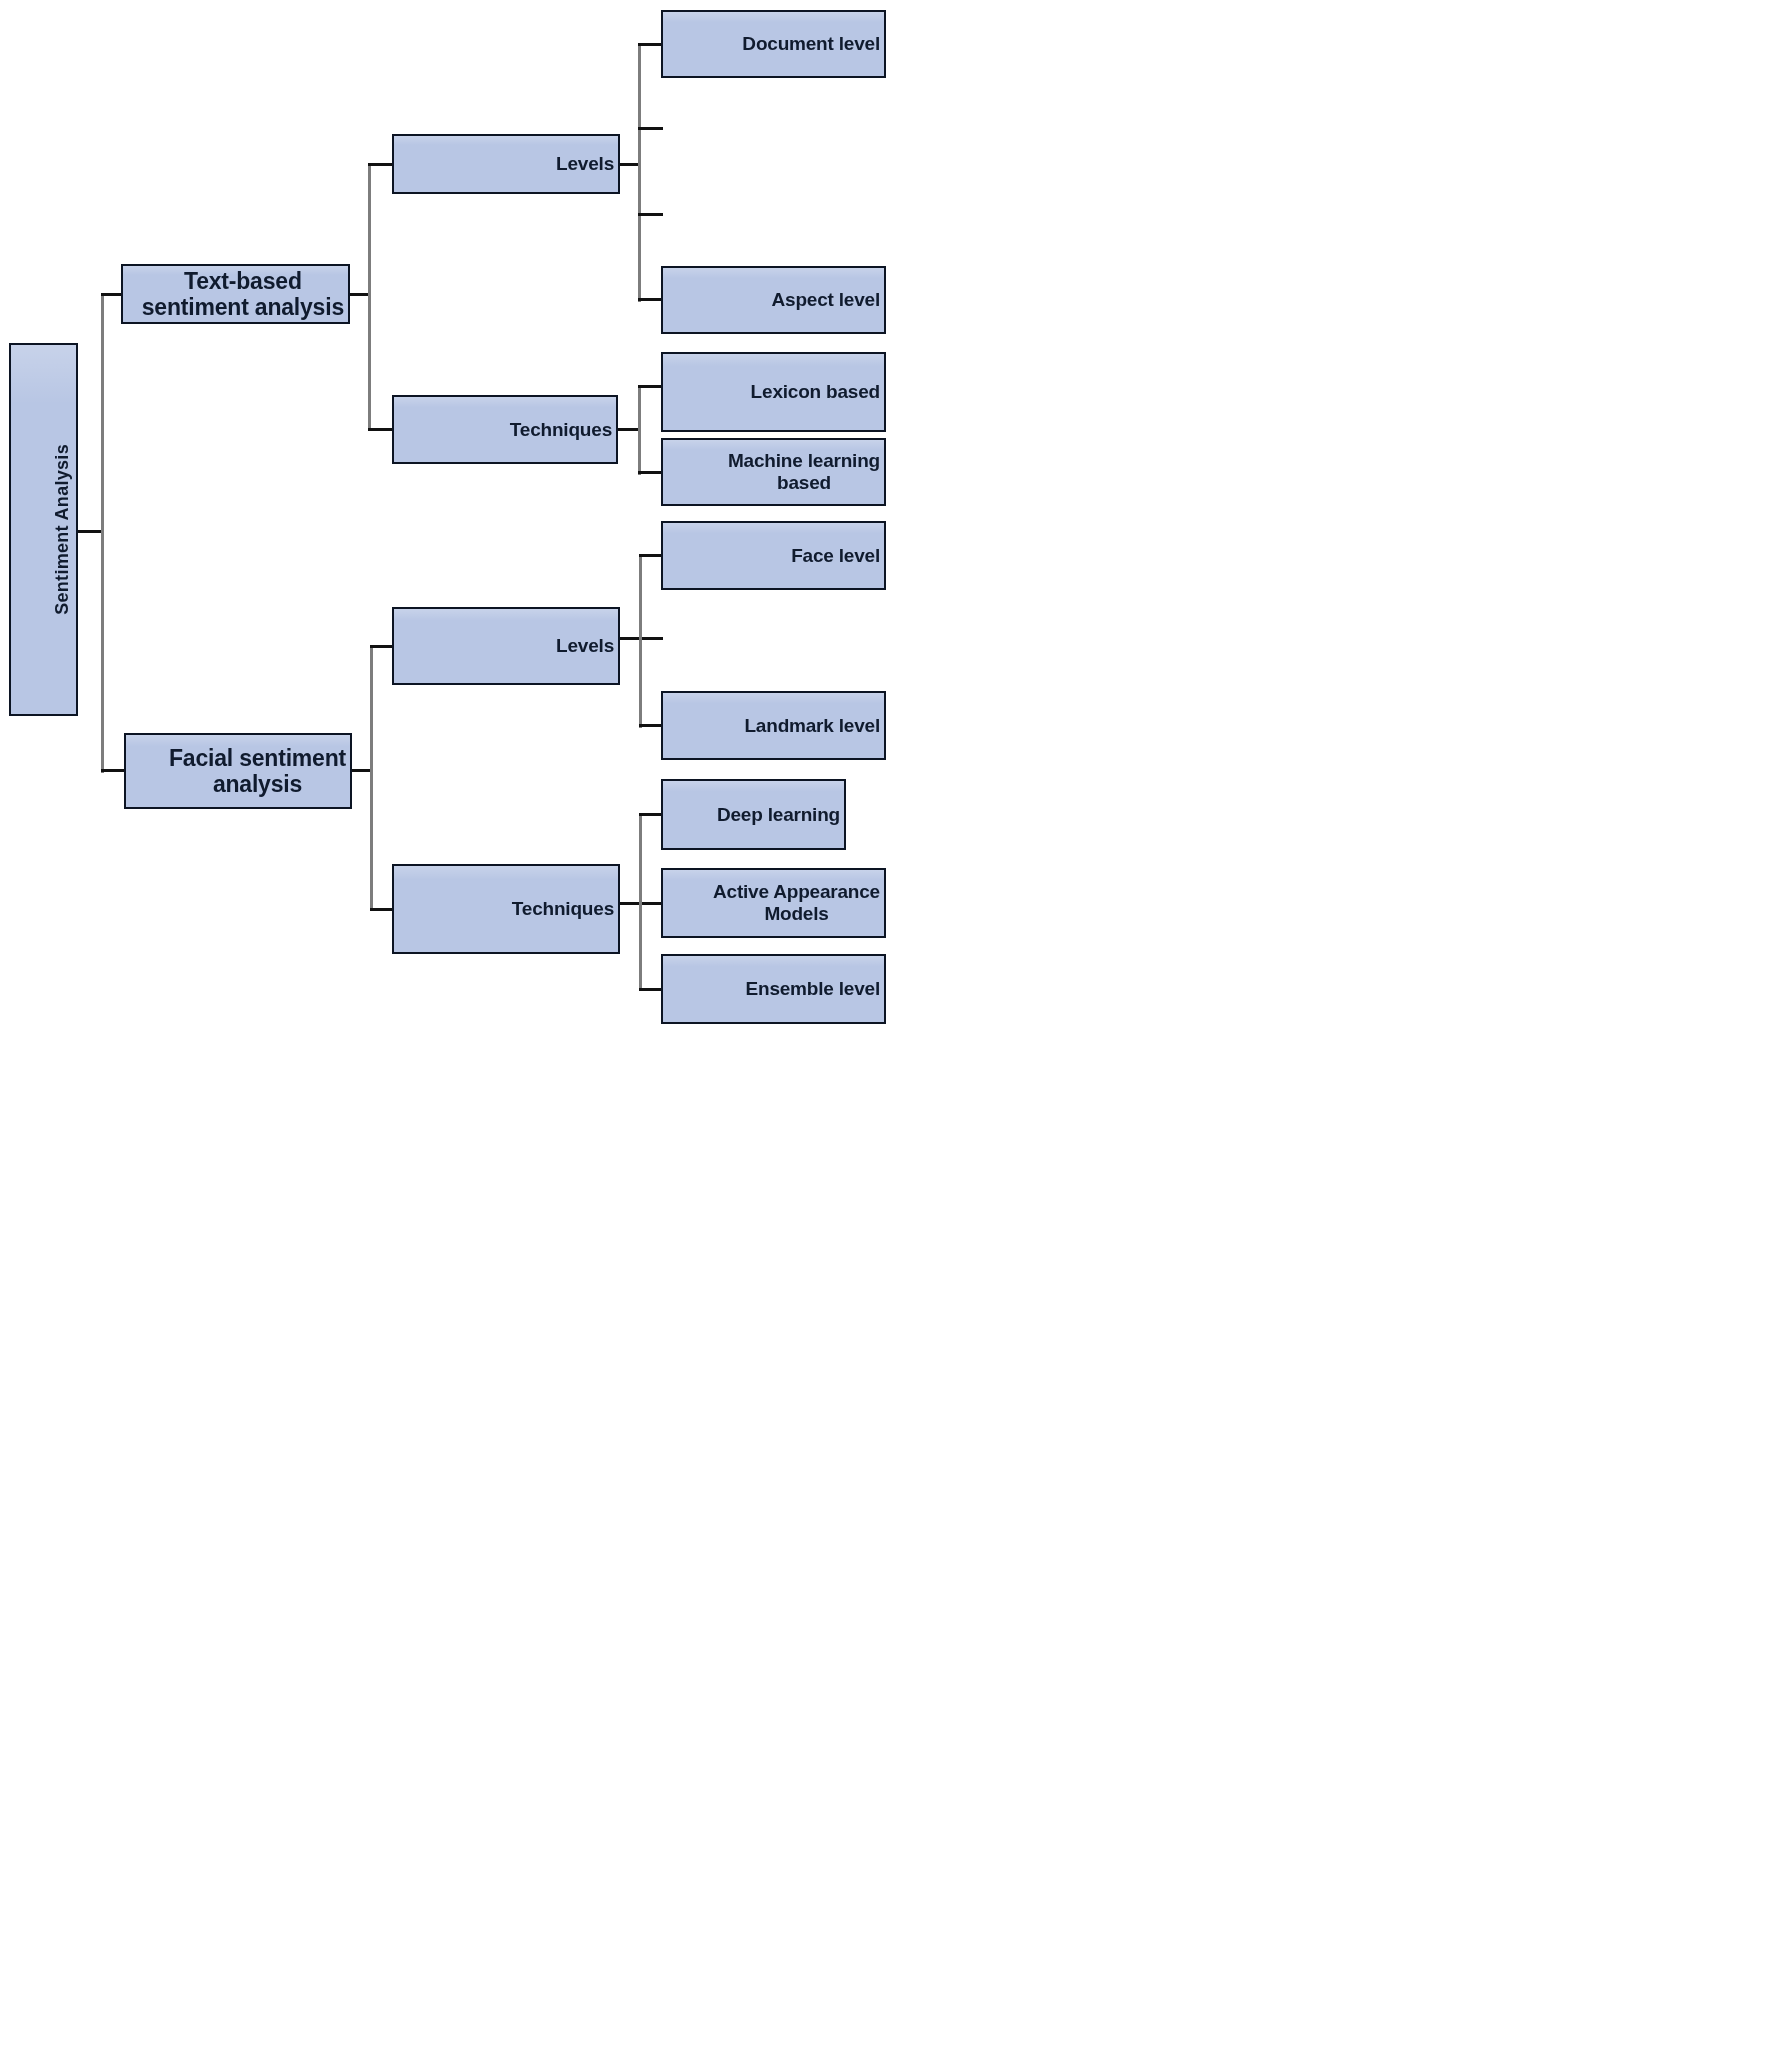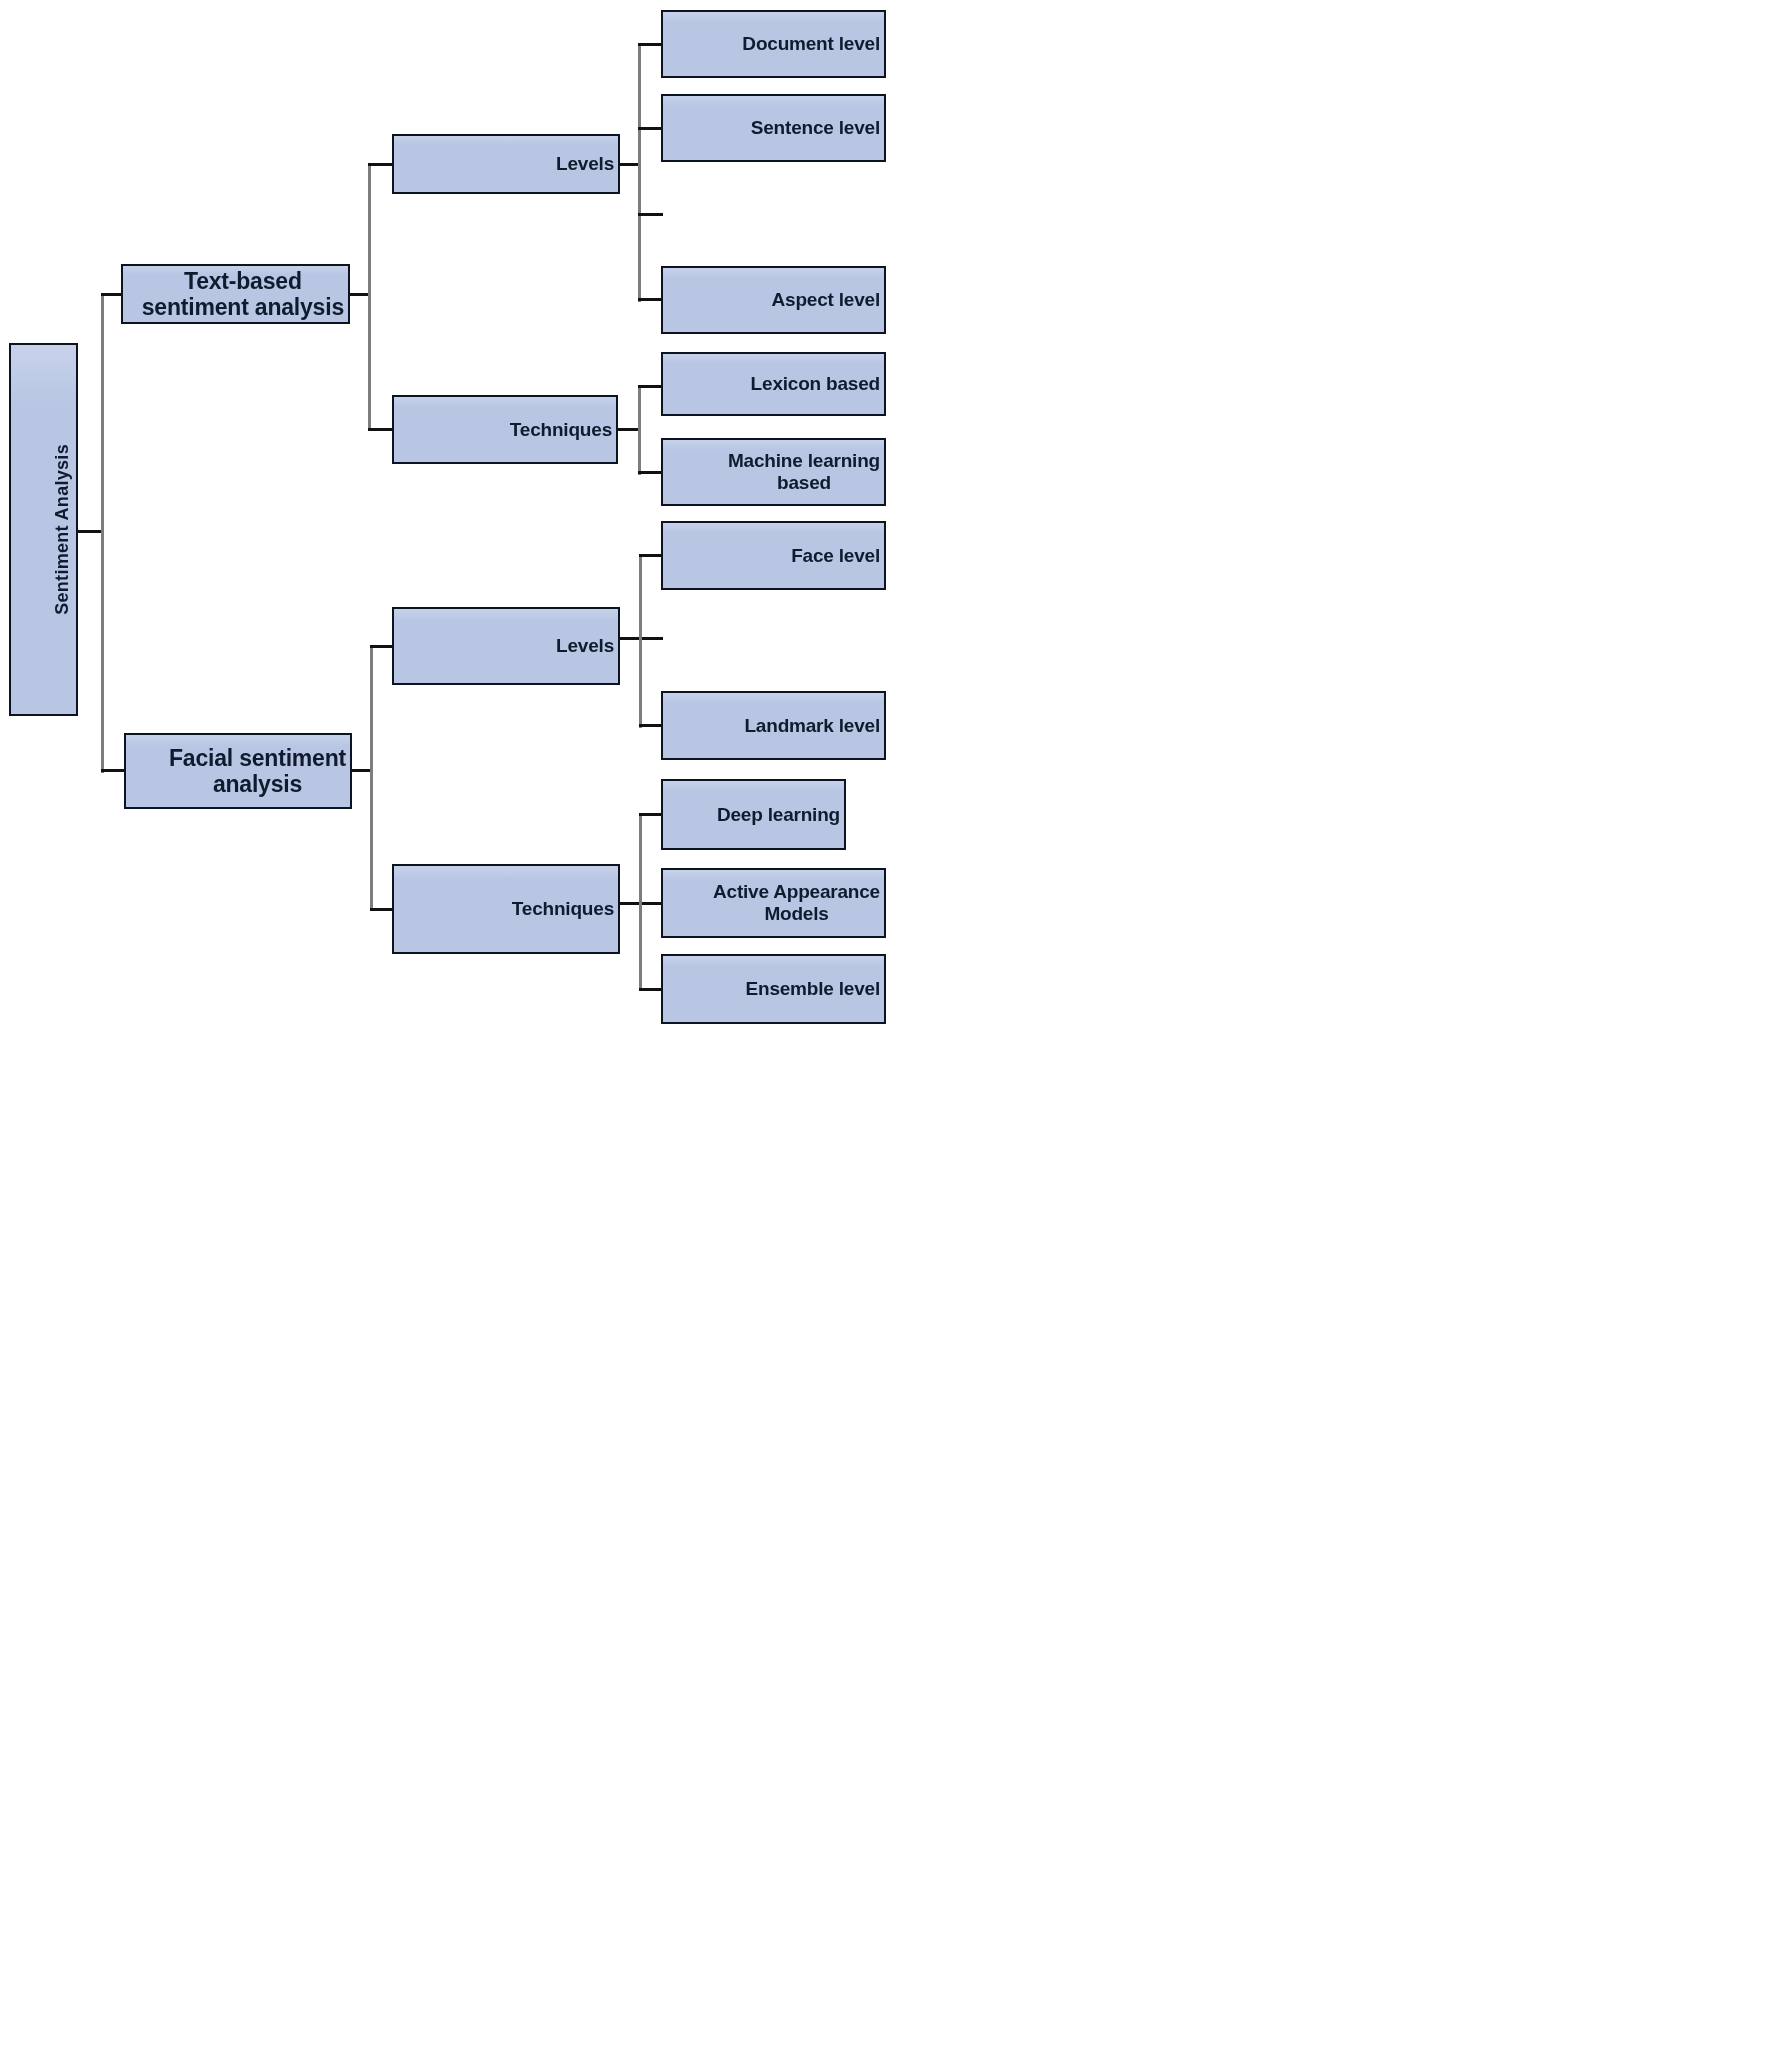--- a/index.html
+++ b/index.html
@@ -116,28 +116,25 @@
     <span class="label">Levels</span>
   </div>
 
   <div class="node" style="left:392px;top:864px;width:228px;height:90px">
     <span class="label">Techniques</span>
   </div>
 
   <div class="node" style="left:661px;top:10px;width:225px;height:68px">
     <span class="label">Document level</span>
   </div>
-  <div class="node" style="left:661px;top:94px;width:225px;height:68px">
-    <span class="label">Sentence level</span>
-  </div>
   <div class="node" style="left:661px;top:266px;width:225px;height:68px">
     <span class="label">Aspect level</span>
   </div>
 
-  <div class="node" style="left:661px;top:352px;width:225px;height:64px">
+  <div class="node" style="left:661px;top:352px;width:225px;height:80px">
     <span class="label">Lexicon based</span>
   </div>
   <div class="node" style="left:661px;top:438px;width:225px;height:68px">
     <span class="label">Machine learning
 based</span>
   </div>
 
   <div class="node" style="left:661px;top:521px;width:225px;height:69px">
     <span class="label">Face level</span>
   </div>

